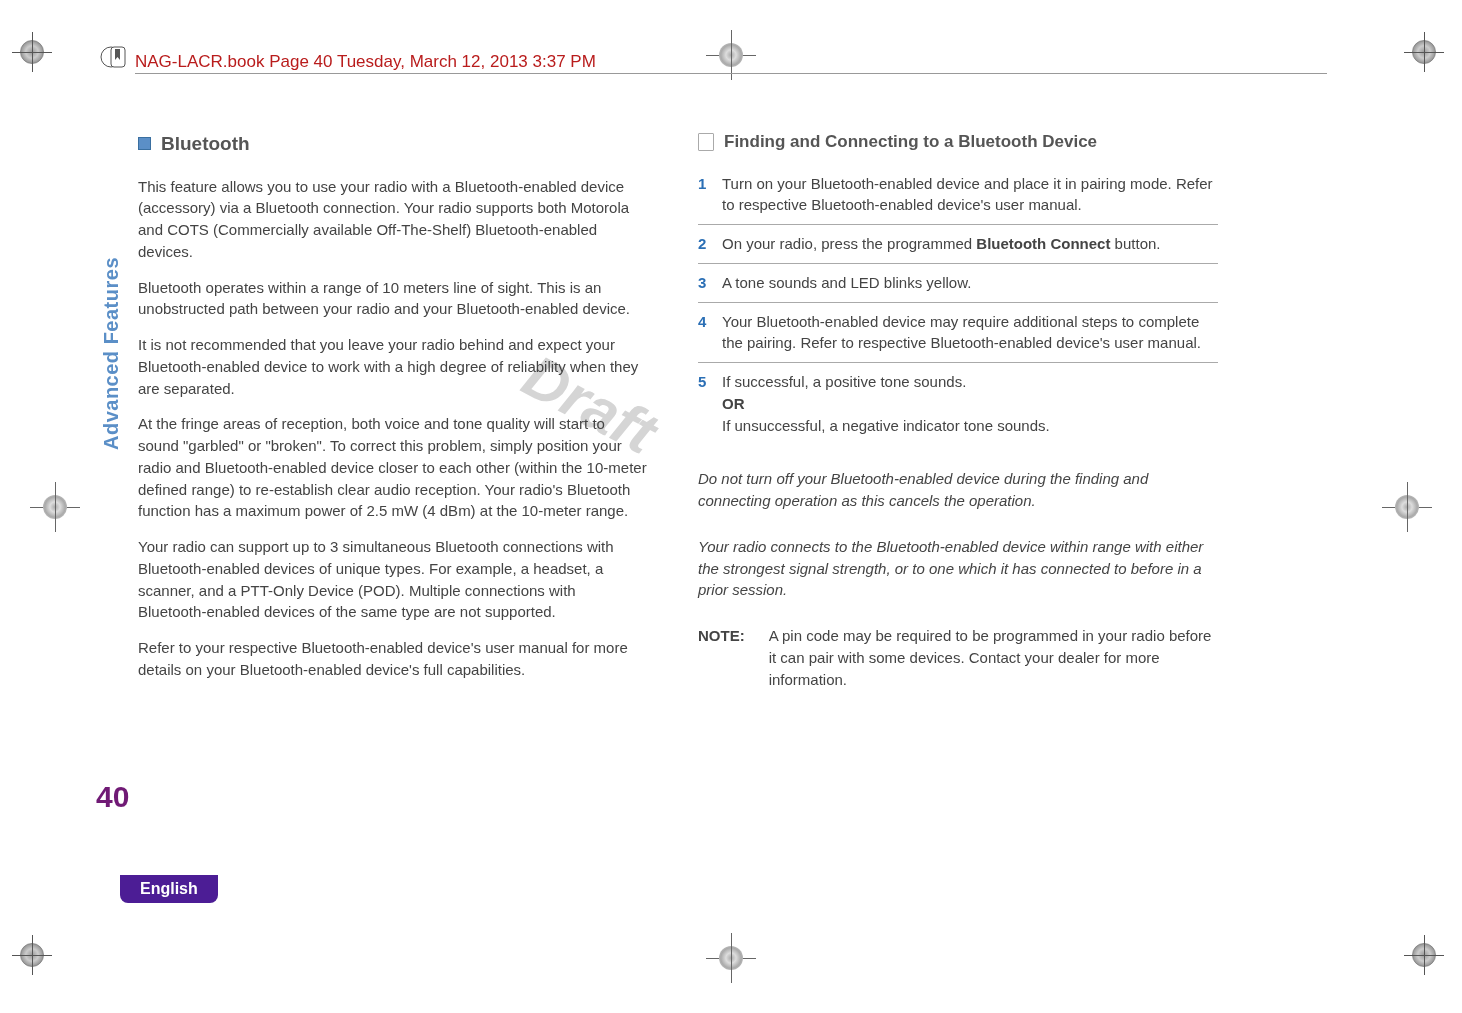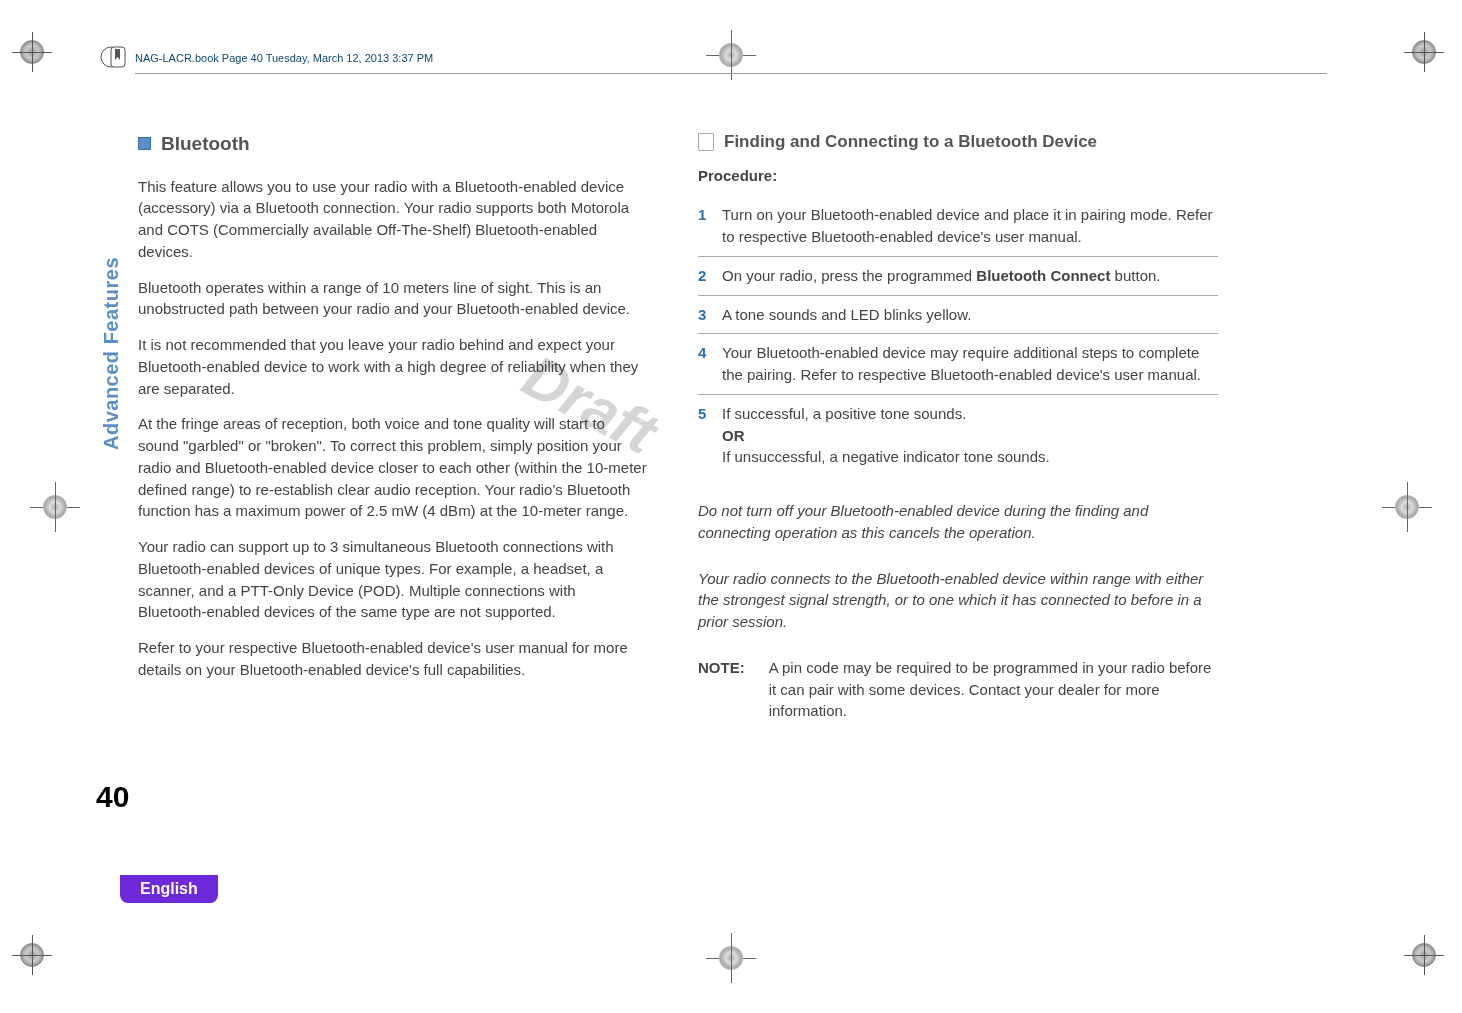--- a/index.html
+++ b/index.html
@@ -9,22 +9,22 @@
       background: #fff;
       width: 1462px;
       height: 1013px;
       position: relative;
       overflow: hidden;
     }
     .page-header {
       position: absolute;
       top: 52px;
       left: 135px;
-      font-size: 11px;
-      color: #0c4a6e;
+      font-size: 17px;
+      color: #b91c1c;
       text-align: right;
     }
     .crop-mark-outer {
       position: absolute;
       width: 30px;
       height: 30px;
     }
     .crop-mark-outer::before,
     .crop-mark-outer::after {
       content: "";
@@ -184,27 +184,27 @@
       font-weight: bold;
       color: #5b8fc7;
       letter-spacing: 0.5px;
     }
     .page-num {
       position: absolute;
       left: 96px;
       top: 780px;
       font-size: 30px;
       font-weight: bold;
-      color: #000000;
+      color: #701a75;
     }
     .lang-tab {
       position: absolute;
       left: 120px;
       bottom: 110px;
-      background: #6d28d9;
+      background: #4c1d95;
       color: #fff;
       font-weight: bold;
       padding: 5px 20px;
       border-radius: 0 0 8px 8px;
       font-size: 16px;
     }
     .watermark {
       position: absolute;
       top: 370px;
       left: 520px;
@@ -273,21 +273,20 @@
     <div class="para">At the fringe areas of reception, both voice and tone quality will start to sound "garbled" or "broken". To correct this problem, simply position your radio and Bluetooth-enabled device closer to each other (within the 10-meter defined range) to re-establish clear audio reception. Your radio's Bluetooth function has a maximum power of 2.5 mW (4 dBm) at the 10-meter range.</div>
     <div class="para">Your radio can support up to 3 simultaneous Bluetooth connections with Bluetooth-enabled devices of unique types. For example, a headset, a scanner, and a PTT-Only Device (POD). Multiple connections with Bluetooth-enabled devices of the same type are not supported.</div>
     <div class="para">Refer to your respective Bluetooth-enabled device's user manual for more details on your Bluetooth-enabled device's full capabilities.</div>
   </div>
 
   <div class="col col-right">
     <div class="sub-heading">
       <span class="book-icon"></span>
       <span>Finding and Connecting to a Bluetooth Device</span>
     </div>
-    <div class="procedure-label">Procedure:</div>
 
     <div class="step">
       <span class="step-num">1</span>
       <span class="step-text">Turn on your Bluetooth-enabled device and place it in pairing mode. Refer to respective Bluetooth-enabled device's user manual.</span>
     </div>
     <div class="step">
       <span class="step-num">2</span>
       <span class="step-text">
         <span>On your radio, press the programmed </span><span class="bold">Bluetooth Connect</span><span> button.</span>
       </span>

